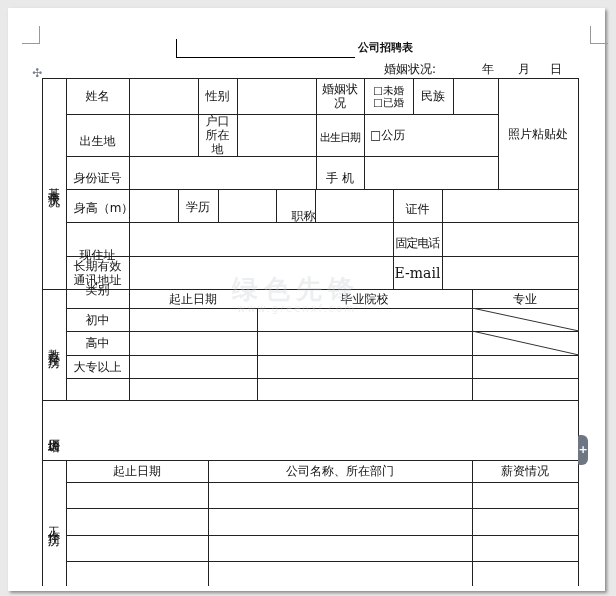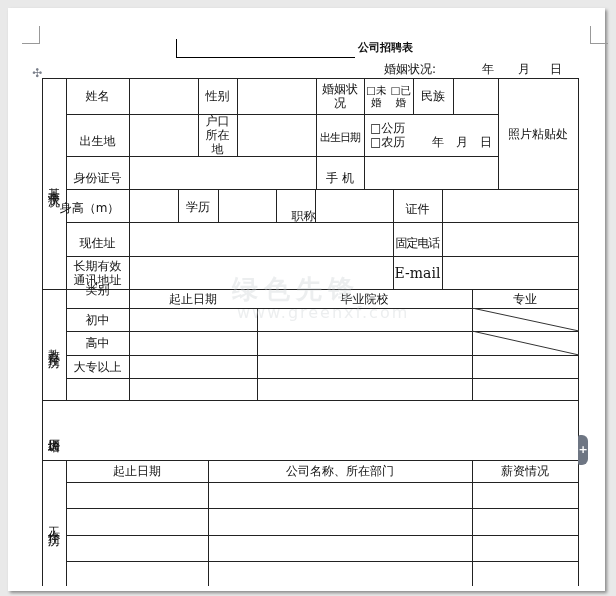--- a/index.html
+++ b/index.html
@@ -26,21 +26,21 @@
     border-radius:2px 6px 6px 2px; color:#fff; font-size:11px; line-height:30px; text-align:center; font-weight:bold; cursor:pointer; }
   .cell { position:absolute; box-sizing:border-box; display:flex; align-items:center; justify-content:center;
     font-size:12px; text-align:center; line-height:14px; }
   .line { position:absolute; background:#222; }
   .h { height:1px; }
   .v { width:1px; }
   .vert { writing-mode:vertical-rl; text-orientation:upright; letter-spacing:3px; font-size:12px; }
   .small { font-size:14px; font-family:"DejaVu Serif","Liberation Serif",serif; }
   .input { position:absolute; background:transparent; cursor:text; }
   .watermark { position:absolute; left:232px; top:272px; color:rgba(200,205,210,0.35); font-size:26px; font-weight:bold; letter-spacing:6px; pointer-events:none; }
-  .watermark2 { position:absolute; left:237px; top:303px; color:rgba(200,205,210,0.35); font-size:16px; letter-spacing:2px; pointer-events:none; }
+  .watermark2 { position:absolute; left:237px; top:303px; color:rgba(200,205,210,0.35); font-size:10px; letter-spacing:2px; pointer-events:none; }
 </style>
 </head>
 <body>
 
 <div class="page"></div>
 <div class="crop tl"></div>
 <div class="crop tr"></div>
 
 <div class="title-line"></div>
 <div class="title">公司招聘表</div>
@@ -106,47 +106,43 @@
 <div class="line v" style="left:472px;top:460px;height:126px"></div>
 
 <div class="cell vert" style="left:42px;top:78px;width:24px;height:211px">基本状况</div>
 <div class="cell vert" style="left:42px;top:289px;width:24px;height:111px">教育经历</div>
 <div class="cell vert" style="left:42px;top:400px;width:24px;height:60px;letter-spacing:0">培训经历</div>
 <div class="cell vert" style="left:42px;top:460px;width:24px;height:126px">工作经历</div>
 
 <div class="cell" style="left:66px;top:78px;width:63px;height:36px">姓名</div>
 <div class="cell" style="left:198px;top:78px;width:39px;height:36px">性别</div>
 <div class="cell" style="left:316px;top:78px;width:48px;height:36px;padding:0 4px">婚姻状况</div>
-<div class="cell" style="left:364px;top:78px;width:49px;height:36px;flex-direction:row;font-size:10.5px;line-height:12px">
+<div class="cell" style="left:364px;top:78px;width:49px;height:36px;flex-direction:column;font-size:10.5px;line-height:12px">
   <span>□未婚</span>
   <span>□已婚</span>
 </div>
 <div class="cell" style="left:413px;top:78px;width:40px;height:36px">民族</div>
 <div class="cell" style="left:498px;top:78px;width:80px;height:111px">照片粘贴处</div>
 
 <div class="cell" style="left:66px;top:114px;width:63px;height:42px;padding-top:12px">出生地</div>
 <div class="cell" style="left:198px;top:114px;width:39px;height:42px;padding:0 6px">户口所在地</div>
 <div class="cell" style="left:316px;top:114px;width:48px;height:42px;padding-top:6px;font-size:11px;letter-spacing:-1px">出生日期</div>
 <div class="cell" style="left:364px;top:114px;width:134px;height:42px;flex-direction:column;align-items:flex-start;padding-left:6px">
   <span>□公历</span>
-  <span style="display:flex;width:122px;justify-content:space-between">
-    <span>□农历</span>
-    <span>年　月　日</span>
-  </span>
 </div>
 
 <div class="cell" style="left:66px;top:156px;width:63px;height:33px;padding-top:10px">身份证号</div>
 <div class="cell" style="left:316px;top:156px;width:48px;height:33px;padding-top:10px">手 机</div>
 
-<div class="cell" style="left:58px;top:189px;width:63px;height:33px;padding-top:4px">身高（m）</div>
+<div class="cell" style="left:72px;top:189px;width:63px;height:33px;padding-top:4px">身高（m）</div>
 <div class="cell" style="left:178px;top:189px;width:40px;height:33px;padding-top:2px">学历</div>
 <div class="cell" style="left:284px;top:189px;width:39px;height:33px;padding-top:20px">职称</div>
 <div class="cell" style="left:393px;top:189px;width:49px;height:33px;padding-top:6px">证件</div>
 
-<div class="cell" style="left:66px;top:222px;width:63px;height:34px;padding-top:8px">现住址</div>
+<div class="cell" style="left:66px;top:234px;width:63px;height:34px;padding-top:8px">现住址</div>
 <div class="cell" style="left:393px;top:222px;width:49px;height:34px;padding-top:8px;letter-spacing:-1px">固定电话</div>
 
 <div class="cell" style="left:66px;top:256px;width:63px;height:33px;padding:0 6px">长期有效通讯地址</div>
 <div class="cell small" style="left:393px;top:256px;width:49px;height:33px">E-mail</div>
 
 <div class="input" style="left:130px;top:79px;width:67px;height:34px"></div>
 <div class="input" style="left:238px;top:79px;width:77px;height:34px"></div>
 <div class="input" style="left:454px;top:79px;width:43px;height:34px"></div>
 <div class="input" style="left:130px;top:115px;width:67px;height:40px"></div>
 <div class="input" style="left:238px;top:115px;width:77px;height:40px"></div>

